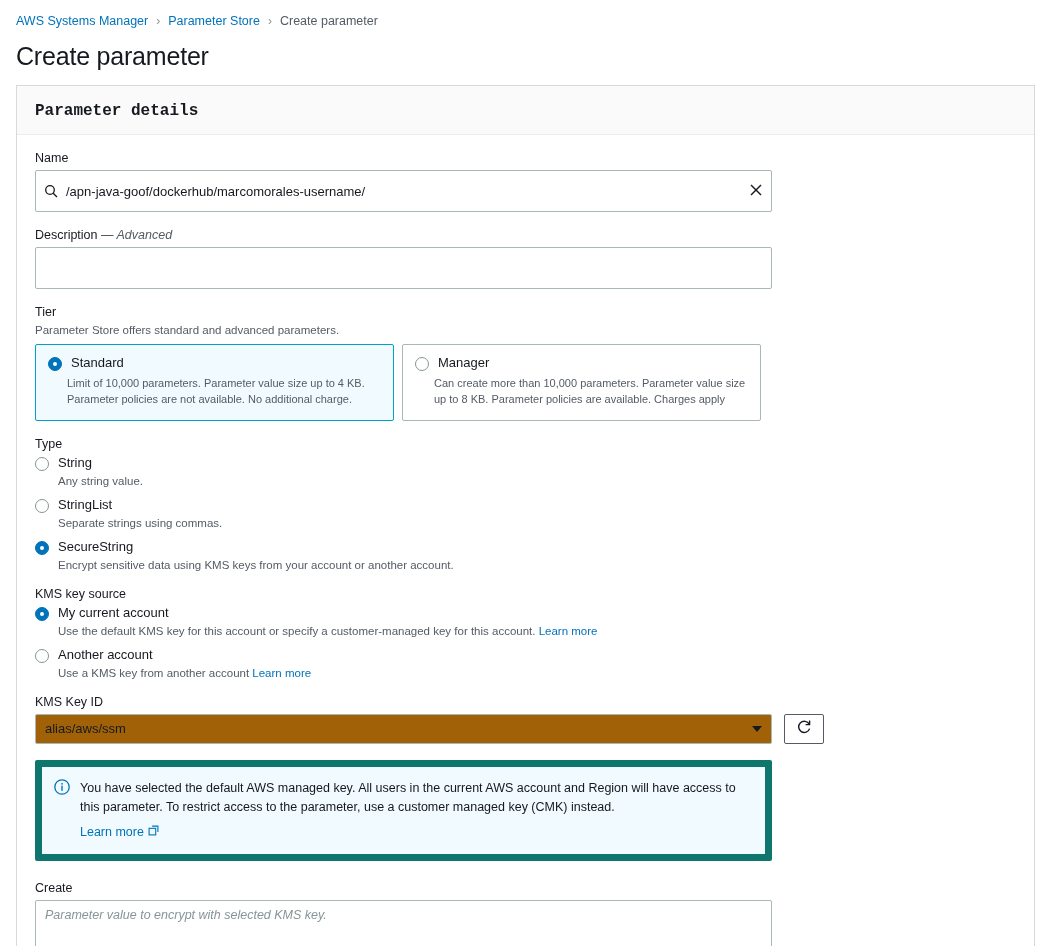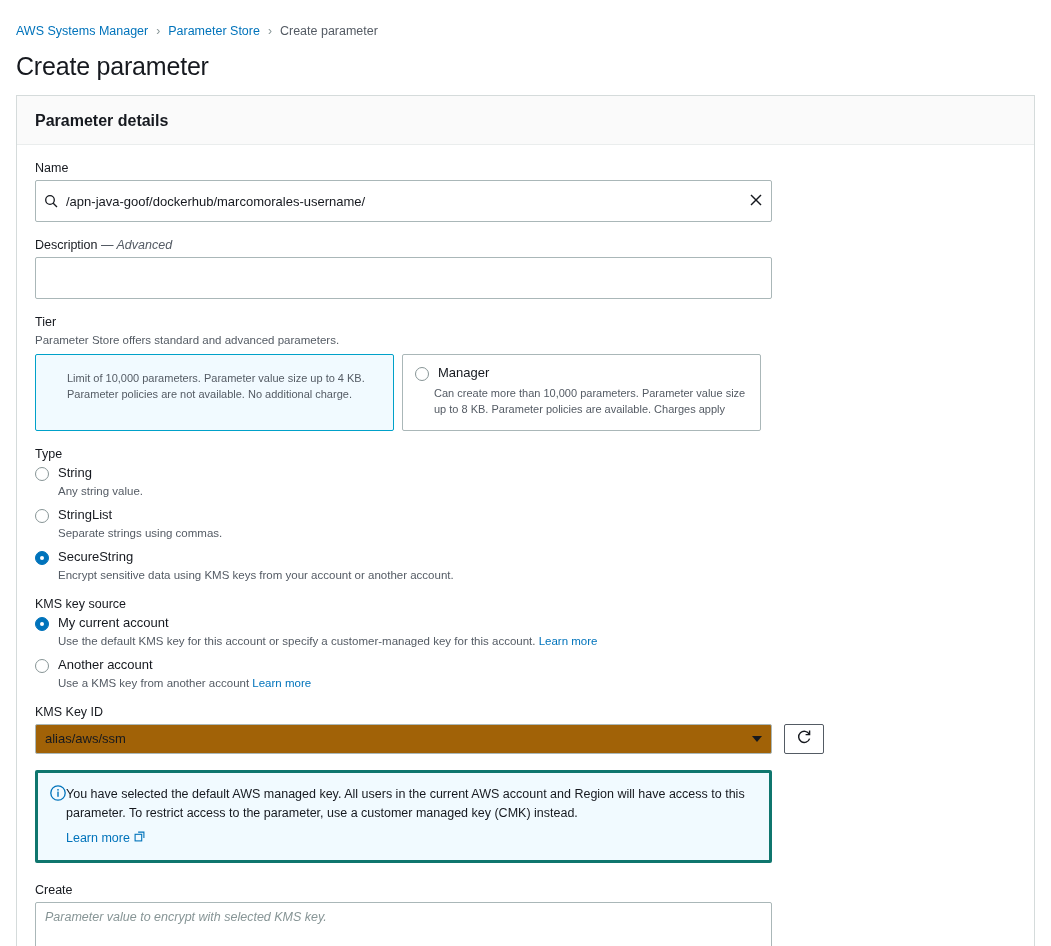--- a/index.html
+++ b/index.html
@@ -18,21 +18,21 @@
     width: 1051px;
     height: 946px;
     padding: 0;
     position: relative;
   }
   
   .breadcrumb {
     display: flex;
     align-items: center;
     gap: 8px;
-    padding: 24px 0 0 16px;
+    padding: 14px 0 0 16px;
     font-size: 12.5px;
   }
   .breadcrumb a {
     color: #0073bb;
     text-decoration: none;
     cursor: pointer;
   }
   .breadcrumb .sep {
     color: #879596;
     font-size: 12px;
@@ -60,20 +60,21 @@
   .card-header {
     background: #fafafa;
     border-bottom: 1px solid #eaeded;
     padding: 16px 18px 14px 18px;
   }
   .card-header h2 {
     margin: 0;
     font-size: 16px;
     font-weight: bold;
     color: #16191f;
+    font-family: Liberation Mono, monospace;
   }
   .card-body {
     padding: 16px 18px 18px 18px;
   }
   .field-label {
     font-size: 12.5px;
     color: #16191f;
     margin-bottom: 5px;
     display: block;
   }
@@ -220,26 +221,26 @@
     background: #fff;
     border-radius: 2px;
     display: flex; align-items: center; justify-content: center;
     cursor: pointer;
   }
 
   
   .alert {
     margin-top: 16px;
     width: 737px;
-    border: 3px solid #0f766e;
+    border: 7px solid #0f766e;
     background: #f1faff;
     border-radius: 2px;
     padding: 12px 14px 12px 12px;
     display: flex;
-    gap: 0;
+    gap: 10px;
   }
   .alert-text {
     font-size: 12.5px;
     color: #16191f;
     line-height: 1.55;
   }
   .alert-link {
     color: #0073bb;
     text-decoration: none;
     display: inline-flex;
@@ -315,20 +316,24 @@
         <div class="input-wrap">
           <input class="text-input plain" type="text" value="" style="">
         </div>
       </div>
 
       <div class="group">
         <label class="field-label">Tier</label>
         <div class="field-desc">Parameter Store offers standard and advanced parameters.</div>
         <div class="tiles">
           <div class="tile selected">
+            <div class="tile-row">
+              <span class="radio checked"></span>
+              <span class="tile-title">Standard</span>
+            </div>
             <div class="tile-desc">Limit of 10,000 parameters. Parameter value size up to 4 KB. Parameter policies are not available. No additional charge.</div>
           </div>
           <div class="tile">
             <div class="tile-row">
               <span class="radio"></span>
               <span class="tile-title">Manager</span>
             </div>
             <div class="tile-desc">Can create more than 10,000 parameters. Parameter value size up to 8 KB. Parameter policies are available. Charges apply</div>
           </div>
         </div>

